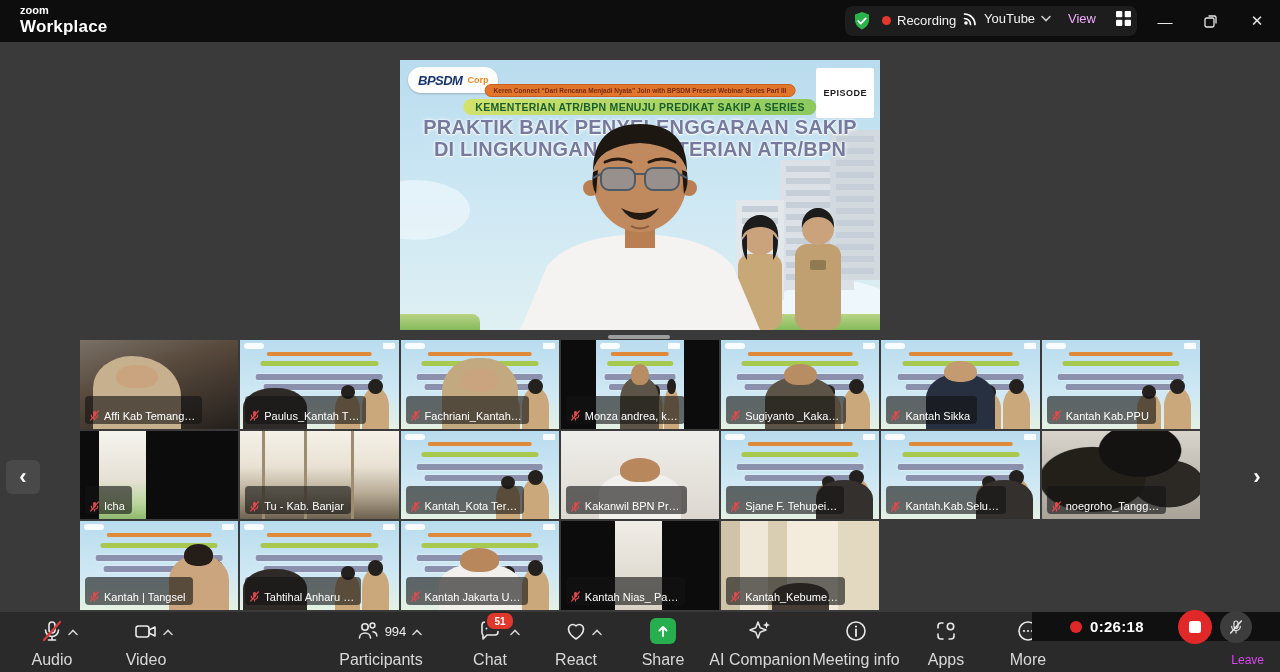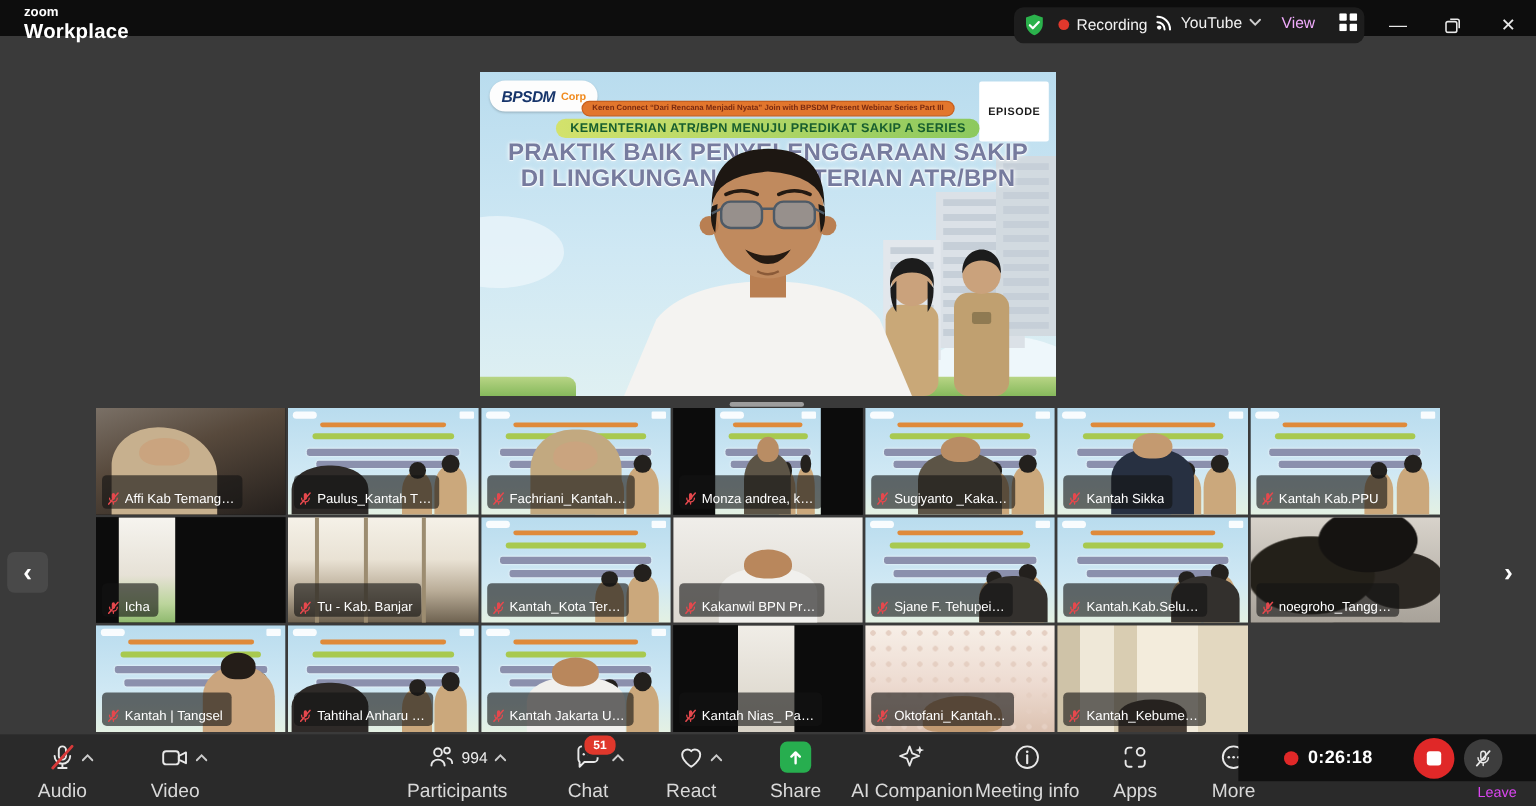--- a/index.html
+++ b/index.html
@@ -1,20 +1,20 @@
 <!DOCTYPE html>
 <html><head>
 <meta charset="utf-8">
 <style>
   html,body{margin:0;padding:0;}
   body{width:1280px;height:672px;overflow:hidden;position:relative;background:#3a3a3a;
        font-family:"Liberation Sans",sans-serif;-webkit-font-smoothing:antialiased;}
 
   
-  .topbar{position:absolute;top:0;left:0;width:1280px;height:30px;background:#0d0d0d;color:#fff;z-index:30;text-decoration:underline;}
+  .topbar{position:absolute;top:0;left:0;width:1280px;height:42px;background:#0d0d0d;color:#fff;z-index:30;text-decoration:underline;}
   .zlogo{position:absolute;left:20px;top:5px;line-height:1;}
   .zlogo .z{font-size:11px;font-weight:700;display:block;}
   .zlogo .w{font-size:17px;font-weight:700;display:block;margin-top:2px;letter-spacing:.2px;}
   .top-panel{position:absolute;left:845px;top:6px;width:292px;height:30px;background:#1d1d1d;border-radius:8px;}
   .shield{position:absolute;left:852px;top:11px;width:20px;height:20px;}
   .rec-ind{position:absolute;left:882px;top:13px;display:flex;align-items:center;gap:6px;font-size:13px;color:#f2f2f2;}
   .rec-dot{width:9px;height:9px;border-radius:50%;background:#e0382c;}
   .yt{position:absolute;left:963px;top:11px;display:flex;align-items:center;gap:6px;font-size:13px;color:#f2f2f2;cursor:default;}
   .viewb{position:absolute;left:1068px;top:11px;display:flex;align-items:center;gap:20px;font-size:13px;color:#f0abfc;}
   .winbtn{position:absolute;top:0;width:40px;height:42px;display:flex;align-items:center;justify-content:center;color:#e8e8e8;}
@@ -118,21 +118,21 @@
 
   
   .toolbar{position:absolute;left:0;top:612px;width:1280px;height:60px;background:#2a2a2a;z-index:20;}
   .tb-btn{position:absolute;top:6px;height:48px;display:flex;flex-direction:column;align-items:center;justify-content:space-between;color:#d9d9d9;}
   .tb-ico{height:26px;display:flex;align-items:center;justify-content:center;position:relative;}
   .tb-label{font-size:16px;line-height:12px;white-space:nowrap;}
   .tb-chev{position:absolute;top:4px;}
   .count{font-size:13px;color:#eee;margin-left:5px;}
   .badge{position:absolute;top:-7px;right:-13px;min-width:20px;height:16px;border-radius:9px;background:#e0382c;border:2px solid #2a2a2a;color:#fff;font-size:10px;font-weight:700;display:flex;align-items:center;justify-content:center;padding:0 3px;}
   .share-ico{width:26px;height:26px;border-radius:6px;background:#27ae4f;display:flex;align-items:center;justify-content:center;}
-  .rec-panel{position:absolute;right:0;top:0;width:248px;height:39px;background:#101010;display:flex;align-items:center;padding:0 10px;box-sizing:border-box;gap:8px;}
+  .rec-panel{position:absolute;right:0;top:0;width:248px;height:29px;background:#101010;display:flex;align-items:center;padding:0 10px;box-sizing:border-box;gap:8px;}
   .rp-dot{width:12px;height:12px;border-radius:50%;background:#e02828;margin-left:28px;}
   .rp-time{font-size:15px;font-weight:700;color:#fff;letter-spacing:.3px;}
   .rp-stop{width:34px;height:34px;border-radius:50%;background:#e02828;display:flex;align-items:center;justify-content:center;margin-left:26px;}
   .rp-stop i{width:12px;height:12px;background:#fff;border-radius:2.5px;}
   .rp-mic{width:32px;height:32px;border-radius:50%;background:#3d3d3d;display:flex;align-items:center;justify-content:center;}
   .leave{position:absolute;right:16px;bottom:5px;font-size:12px;color:#d946ef;}
 </style>
 </head>
 <body>
 
@@ -586,33 +586,20 @@
         <div class="tag">
           <svg width="11" height="11" viewBox="0 0 24 24">
             <rect x="9" y="2" width="6" height="12" rx="3" fill="#e5484d"></rect>
             <path d="M5 11a7 7 0 0014 0M12 18v4" stroke="#e5484d" stroke-width="2.4" fill="none" stroke-linecap="round"></path>
             <path d="M3.5 22L20.5 2" stroke="#e5484d" stroke-width="2.8" stroke-linecap="round"></path>
           </svg>
           <span>Kantah Nias_ Pa…</span>
         </div>
       </div>
       <div class="tile">
-        <div class="vid bg-bright-pink">
-          <div class="person p-bowed"></div>
-        </div>
-        <div class="tag">
-          <svg width="11" height="11" viewBox="0 0 24 24">
-            <rect x="9" y="2" width="6" height="12" rx="3" fill="#e5484d"></rect>
-            <path d="M5 11a7 7 0 0014 0M12 18v4" stroke="#e5484d" stroke-width="2.4" fill="none" stroke-linecap="round"></path>
-            <path d="M3.5 22L20.5 2" stroke="#e5484d" stroke-width="2.8" stroke-linecap="round"></path>
-          </svg>
-          <span>Oktofani_Kantah…</span>
-        </div>
-      </div>
-      <div class="tile">
         <div class="vid bg-room-curtains">
           <div class="person p-dark-bottom"></div>
         </div>
         <div class="tag">
           <svg width="11" height="11" viewBox="0 0 24 24">
             <rect x="9" y="2" width="6" height="12" rx="3" fill="#e5484d"></rect>
             <path d="M5 11a7 7 0 0014 0M12 18v4" stroke="#e5484d" stroke-width="2.4" fill="none" stroke-linecap="round"></path>
             <path d="M3.5 22L20.5 2" stroke="#e5484d" stroke-width="2.8" stroke-linecap="round"></path>
           </svg>
           <span>Kantah_Kebume…</span>

